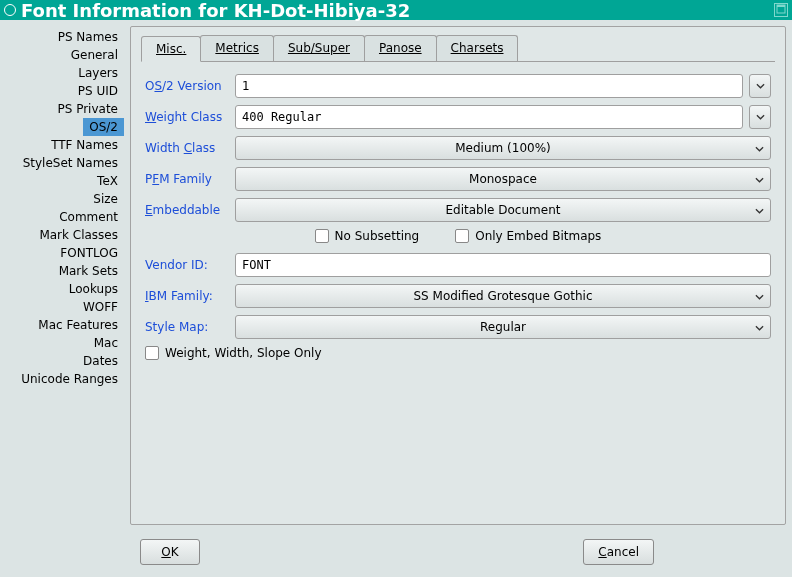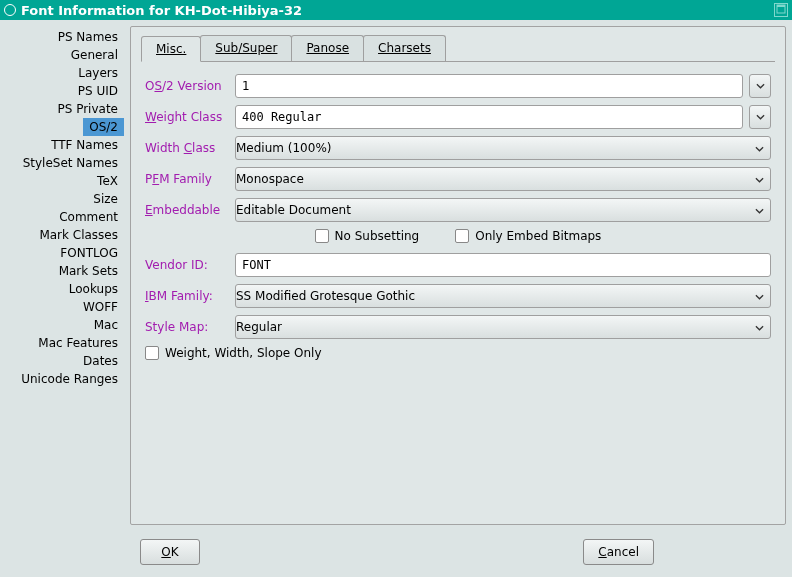--- a/index.html
+++ b/index.html
@@ -13,21 +13,21 @@
 }
 .window { width: 792px; height: 577px; display: flex; flex-direction: column; }
 .titlebar {
   height: 20px;
   background: #00a695;
   color: #fff;
   display: flex;
   align-items: center;
   padding: 0 4px;
   font-weight: bold;
-  font-size: 13px;
+  font-size: 18px;
 }
 .titlebar .app-icon {
   width: 12px; height: 12px; border: 1px solid #fff; border-radius: 50%;
   background: #00a695; margin-right: 5px; display: inline-block; position: relative;
 }
 .titlebar .spacer { flex: 1; }
 .titlebar .win-btn { width: 14px; height: 14px; border: 1px solid #7fd8cd; font-size: 10px; text-align: center; line-height: 12px; color: #7fd8cd; margin-left: 3px; }
 
 .body-area { flex: 1; display: flex; padding: 6px; gap: 4px; }
 .sidebar {
@@ -68,21 +68,21 @@
   border-radius: 3px 3px 0 0;
   margin-right: -1px;
   cursor: pointer;
   position: relative;
 }
 .tab.active { background: #e0e7e7; border-bottom: 1px solid #e0e7e7; z-index: 2; top: 1px; }
 .tab-underline { border-top: 1px solid #9f9f9f; margin: 0 10px 0 10px; }
 
 .form-area { padding: 12px 14px; flex: 1; }
 .form-row { display: flex; align-items: center; margin-bottom: 7px; gap: 6px; }
-.form-label { width: 84px; text-align: left; color: #a21caf; }
+.form-label { width: 84px; text-align: left; color: #1d4ed8; }
 .form-label .ul { text-decoration: underline; }
 input.text-field {
   flex: 1;
   height: 24px;
   border: 1px solid #9f9f9f;
   border-radius: 3px;
   background: #fff;
   padding: 2px 6px;
   font: inherit;
 }
@@ -93,21 +93,21 @@
   background: linear-gradient(#f3f6f6,#d9dfdf);
   display: flex; align-items: center; justify-content: center;
   cursor: pointer;
 }
 .select-field {
   flex: 1;
   height: 24px;
   border: 1px solid #9f9f9f;
   border-radius: 3px;
   background: linear-gradient(#f3f6f6,#d9dfdf);
-  display: flex; align-items: center; 
+  display: flex; align-items: center; justify-content: center;
   position: relative;
   cursor: pointer;
 }
 .select-field .caret { position: absolute; right: 6px; }
 .caret-svg { width: 9px; height: 6px; }
 .check-row { display: flex; align-items: center; justify-content: center; gap: 36px; margin-bottom: 10px; }
 .checkbox { display: flex; align-items: center; gap: 6px; cursor: pointer; }
 .checkbox .box {
   width: 14px; height: 14px; border: 1px solid #888; background: #fff; border-radius: 2px;
 }
@@ -152,29 +152,30 @@
         <div class="side-item">TTF Names</div>
         <div class="side-item">StyleSet Names</div>
         <div class="side-item">TeX</div>
         <div class="side-item">Size</div>
         <div class="side-item">Comment</div>
         <div class="side-item">Mark Classes</div>
         <div class="side-item">FONTLOG</div>
         <div class="side-item">Mark Sets</div>
         <div class="side-item">Lookups</div>
         <div class="side-item">WOFF</div>
+        <div class="side-item">Mac Features</div>
         <div class="side-item">Mac</div>
-        <div class="side-item">Mac Features</div>
         <div class="side-item">Dates</div>
         <div class="side-item">Unicode Ranges</div>
       </div>
 
     <div class="main-panel">
       <div class="tabbar" id="tabbar">
           <div class="tab active">Misc.</div>
+          <div class="tab">Metrics</div>
           <div class="tab">Sub/Super</div>
           <div class="tab">Panose</div>
           <div class="tab">Charsets</div>
         </div>
       <div class="tab-underline"></div>
 
       <div class="form-area">
 
         <div class="form-row">
           <div class="form-label"><span>O</span><span class="ul">S</span><span>/2 Version</span></div>

